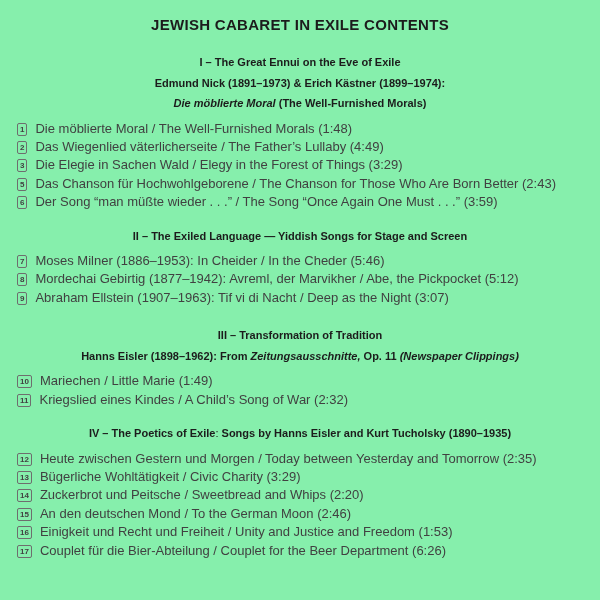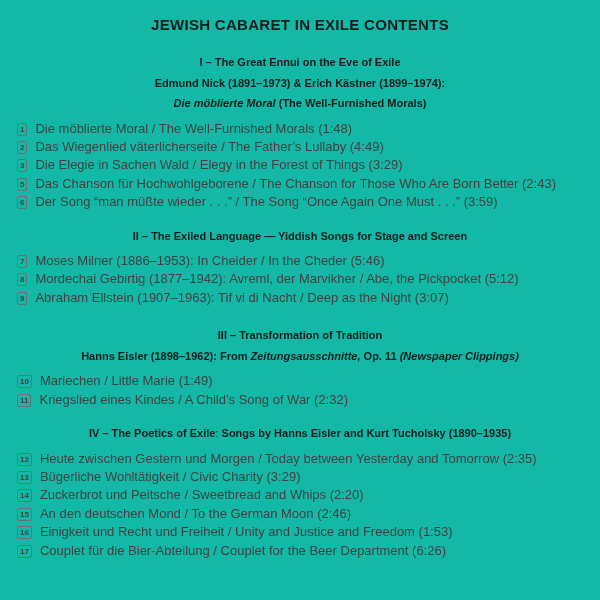--- a/index.html
+++ b/index.html
@@ -1,21 +1,21 @@
 <!DOCTYPE html>
 <html><head>
 <meta charset="utf-8">
 <style>
   * { box-sizing: border-box; }
   html, body { margin: 0; padding: 0; background: #ffffff; }
   .page {
     position: relative;
     width: 600px;
     height: 600px;
-    background: #14b8a6;
+    background: #86efac;
     font-family: "Liberation Sans", sans-serif;
     overflow: hidden;
   }
   .title {
     margin: 0;
     padding-top: 16px;
     text-align: center;
     font-size: 15px;
     font-weight: 700;
     color: #1c1c1c;

